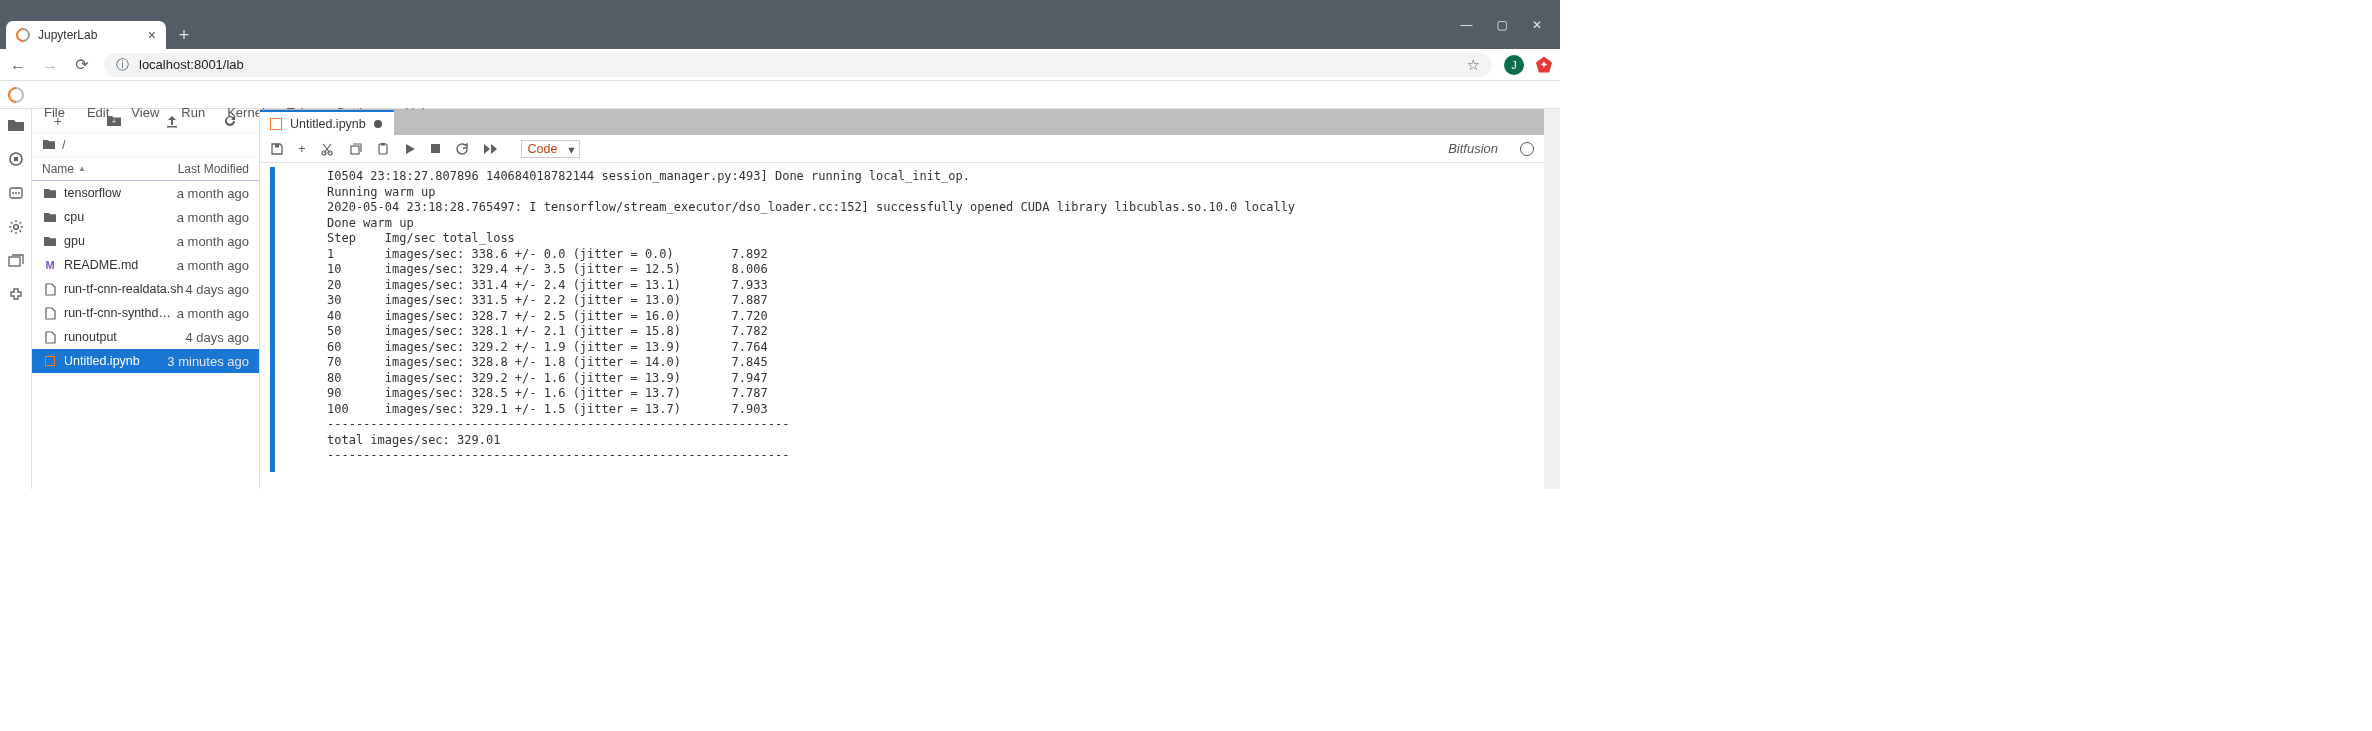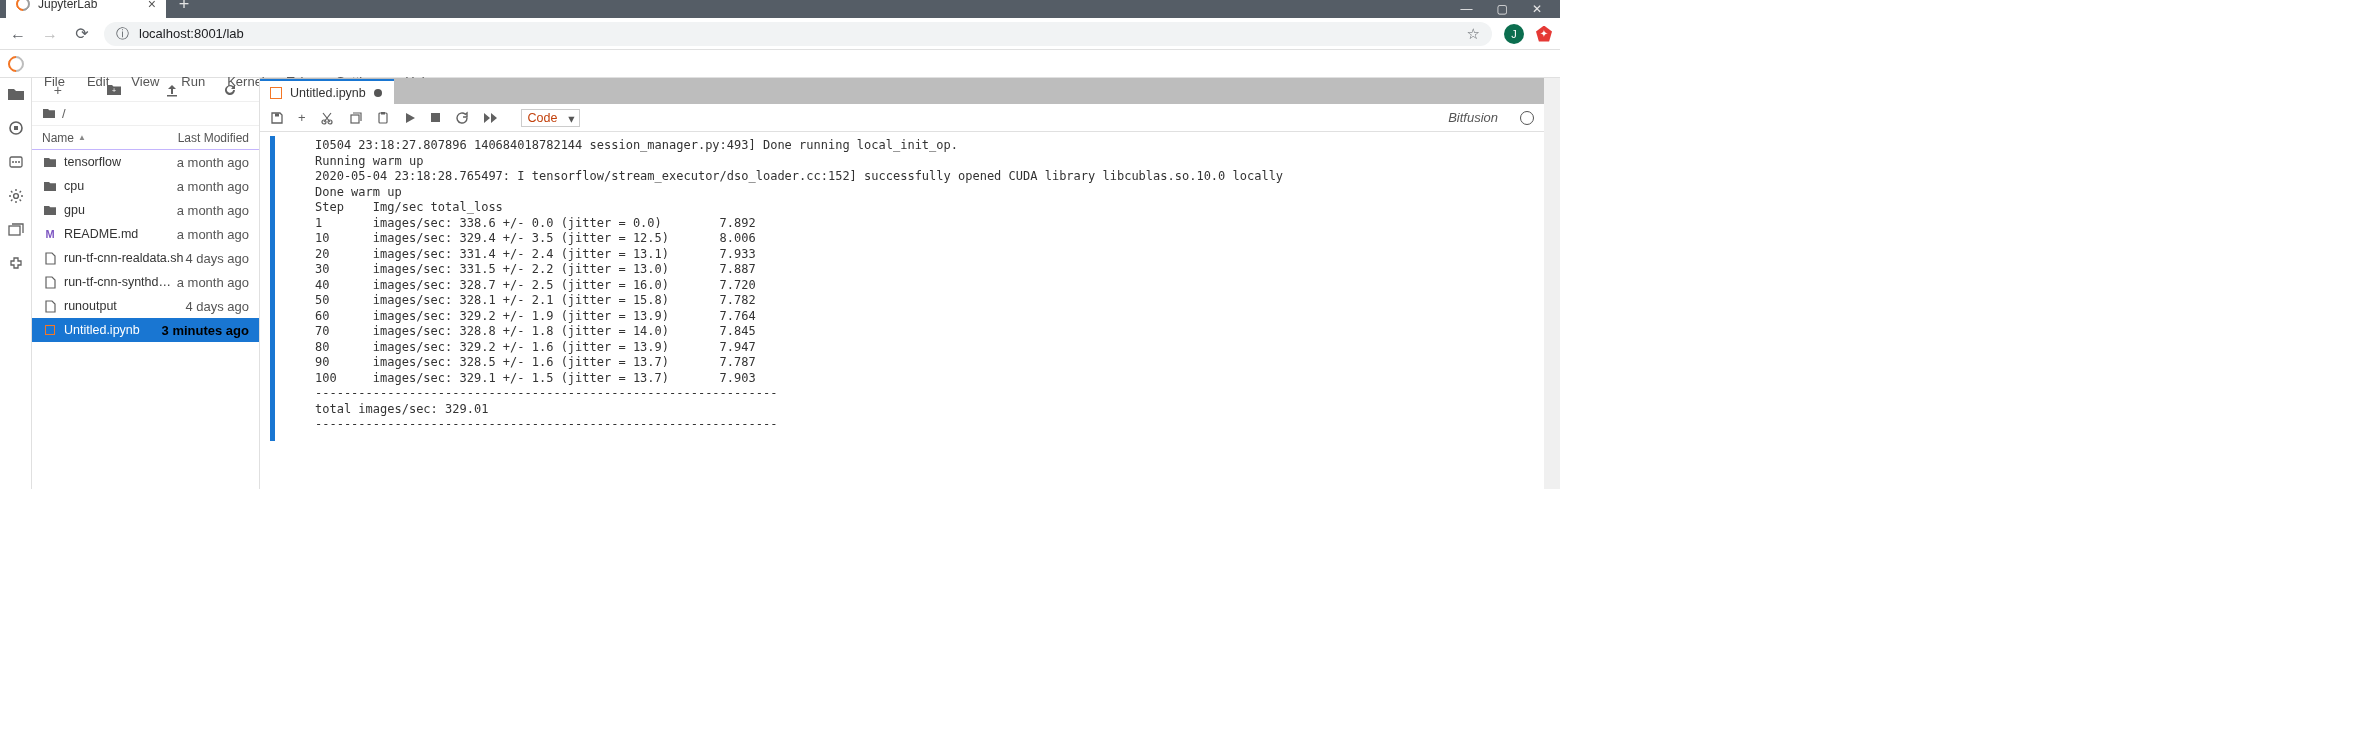--- a/index.html
+++ b/index.html
@@ -9,21 +9,21 @@
   color: #333;
   background: #fff;
   width: 1560px;
   height: 489px;
   overflow: hidden;
 }
 
 
 .browser-chrome { display: flex; flex-direction: column; height: 100%; }
 .tab-strip {
-  height: 18px;
+  height: 49px;
   background: #555d66;
   display: flex;
   align-items: flex-end;
 }
 .browser-tab {
   background: #fff;
   height: 28px;
   width: 160px;
   border-radius: 7px 7px 0 0;
   display: flex;
@@ -185,21 +185,21 @@
   color: #333;
 }
 .fb-row .file-icon {
   width: 16px; margin-right: 6px;
   color: #616161;
   display: inline-flex; align-items: center; justify-content: center;
 }
 .fb-row .file-name { flex: 1; white-space: nowrap; overflow: hidden; text-overflow: ellipsis; }
 .fb-row .file-mod { color: #555; font-size: 13px; }
 .fb-row.selected { background: #1976d2; color: #fff; }
-.fb-row.selected .file-mod { color: #000000; font-weight: bold; }
+.fb-row.selected .file-mod { color: #e5e5e5; }
 .fb-row.selected .file-icon { color: #fff; }
 
 
 .workarea { flex: 1; display: flex; flex-direction: column; }
 .doc-tabstrip {
   height: 26px;
   background: #bdbdbd;
   display: flex;
   align-items: flex-end;
 }
@@ -260,21 +260,21 @@
 
 .nb-content {
   flex: 1;
   overflow: auto;
   padding: 4px 10px 10px 10px;
   background: #fff;
 }
 .cell {
   display: flex;
   border-left: 5px solid #1976d2;
-  padding: 2px 0 8px 0;
+  padding: 2px 0 8px 12px;
 }
 .output-block {
   flex: 1;
   font-family: "Menlo", "Consolas", "DejaVu Sans Mono", monospace;
   font-size: 12px;
   line-height: 15.5px;
   white-space: pre;
   color: #333;
   padding-left: 40px;
 }

